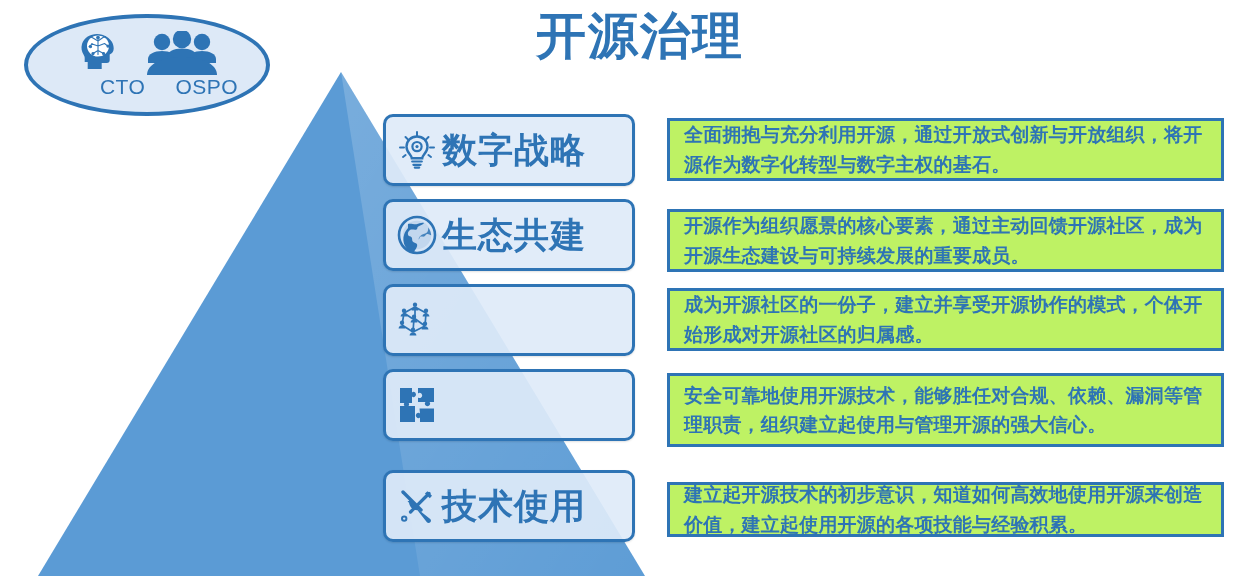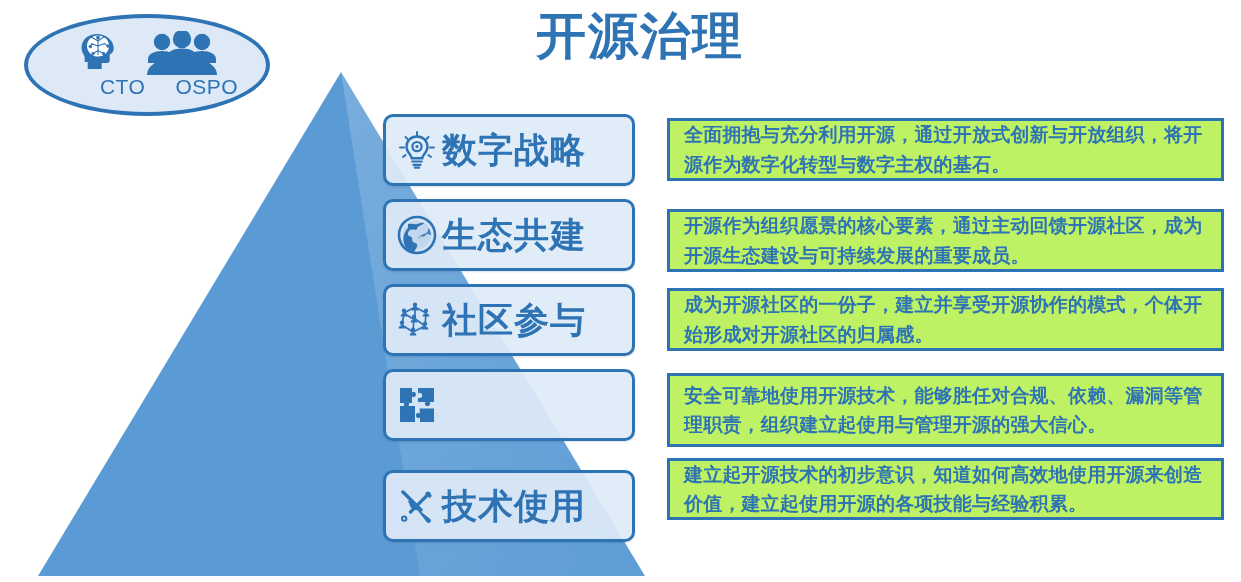--- a/index.html
+++ b/index.html
@@ -184,21 +184,20 @@
               <circle cx="0" cy="-2.4" r="2.3"></circle>
               <path d="M-3.6 3.6c0-2 1.6-3.4 3.6-3.4s3.6 1.4 3.6 3.4z"></path>
             </g>
           <g transform="translate(18,32) scale(0.95)">
               <circle cx="0" cy="-2.4" r="2.3"></circle>
               <path d="M-3.6 3.6c0-2 1.6-3.4 3.6-3.4s3.6 1.4 3.6 3.4z"></path>
             </g>
         </g>
       </svg>
     </span>
-    <span class="tx">社区参与</span>
   </div>
 
   <div class="pill" style="top:369px">
     <span class="ic">
       <svg width="40" height="40" viewBox="0 0 40 40">
         <path d="M3 3h12v4.5c1.6-1.6 4 0 4 2s-2.4 3.6-4 2V18H3z" fill="#2e74b5"></path>
         <path d="M21 3h16v14h-4.5c1.6 1.6 0 4.2-2 4.2s-3.6-2.6-2-4.2H21v-4.6c1.6 1.6 4.2 0 4.2-2s-2.6-3.6-4.2-2z" fill="#2e74b5"></path>
         <path d="M3 21h4.5c-1.6-1.6 0-4.2 2-4.2s3.6 2.6 2 4.2H18v16H3z" fill="#2e74b5"></path>
         <path d="M22.5 23.5H37v13.5H23v-4.5c-1.6 1.6-4.2 0-4.2-2s2.6-3.6 4.2-2z" fill="#2e74b5"></path>
       </svg>
@@ -227,17 +226,17 @@
   </div>
   <div class="desc" style="top:209px;height:63px">
     <p>开源作为组织愿景的核心要素，通过主动回馈开源社区，成为开源生态建设与可持续发展的重要成员。</p>
   </div>
   <div class="desc" style="top:288px;height:63px">
     <p>成为开源社区的一份子，建立并享受开源协作的模式，个体开始形成对开源社区的归属感。</p>
   </div>
   <div class="desc" style="top:373px;height:74px">
     <p>安全可靠地使用开源技术，能够胜任对合规、依赖、漏洞等管理职责，组织建立起使用与管理开源的强大信心。</p>
   </div>
-  <div class="desc" style="top:458px;height:62px">
+  <div class="desc" style="top:482px;height:55px">
     <p>建立起开源技术的初步意识，知道如何高效地使用开源来创造价值，建立起使用开源的各项技能与经验积累。</p>
   </div>
 
 </div>
 
 </body></html>

